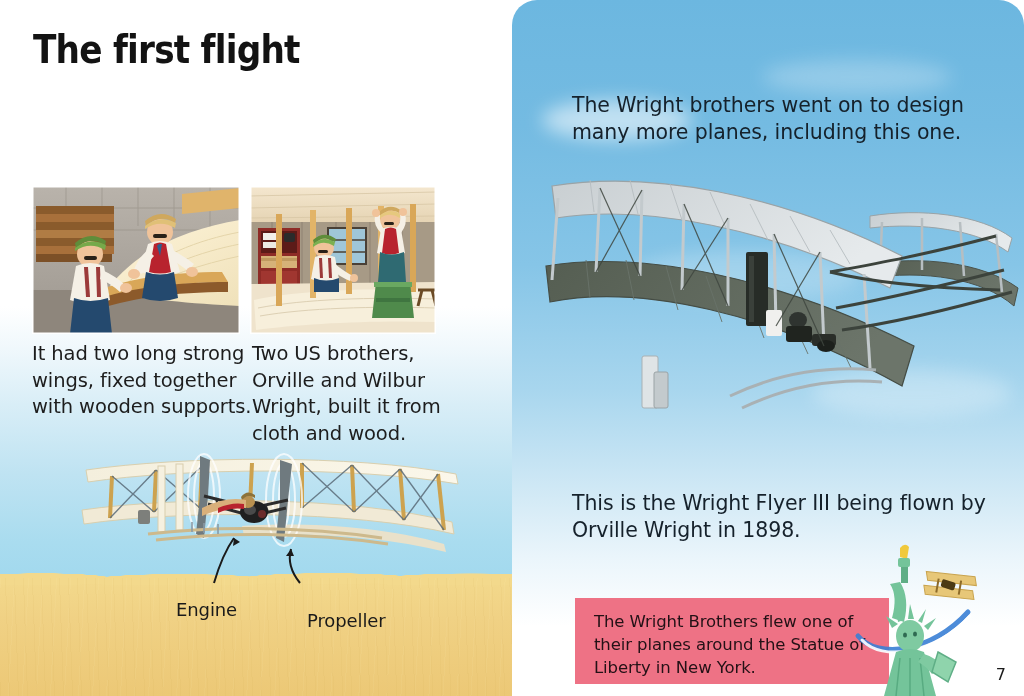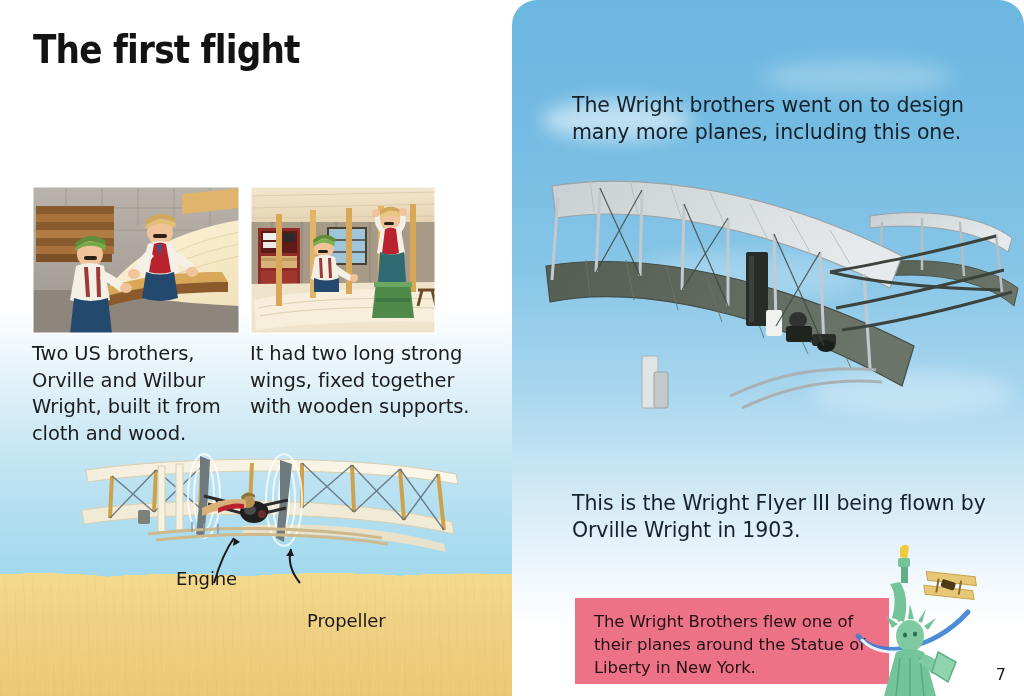--- a/index.html
+++ b/index.html
@@ -54,21 +54,21 @@
 
   .caption-row { position:absolute; left:32px; top:341px; width:450px; display:flex; }
   .cap { font-size:19.5px; line-height:26.5px; color:#1d1d1d; letter-spacing:-0.1px; }
   .cap-1 { width:218px; }
   .cap-2 { width:220px; }
 
   .flyer-wrap { position:absolute; left:52px; top:452px; width:430px; height:130px; }
   .lbl {
     position:absolute; font-size:18px; color:#1a1a1a; letter-spacing:-0.1px; white-space:nowrap;
   }
-  .lbl-engine { left:176px; top:568px; }
+  .lbl-engine { left:176px; top:599px; }
   .lbl-prop   { left:307px; top:610px; }
   .bottomtext {
     position:absolute; left:31px; top:613px; width:450px;
     font-size:20.5px; line-height:26.5px; color:#1d1d1d; letter-spacing:-0.1px;
   }
 
   
   .page-right {
     position:relative; width:512px; height:696px; overflow:hidden;
     background:linear-gradient(to bottom,
@@ -284,22 +284,22 @@
         <g stroke="#6b4a25" stroke-width="3" fill="none">
           <line x1="168" y1="104" x2="186" y2="104"></line>
           <line x1="172" y1="104" x2="168" y2="120"></line>
           <line x1="182" y1="104" x2="186" y2="120"></line>
         </g>
         <rect x="0" y="0" width="186" height="148" fill="none" stroke="#ffffff" stroke-width="3"></rect>
       </svg>
     </div>
 
     <div class="caption-row">
+      <p class="cap cap-2">It had two long strong wings, fixed together with wooden supports.</p>
       <p class="cap cap-1">Two US brothers, Orville and Wilbur Wright, built it from cloth and wood.</p>
-      <p class="cap cap-2">It had two long strong wings, fixed together with wooden supports.</p>
     </div>
 
     <div class="flyer-wrap">
       <svg viewBox="0 0 430 130" width="430" height="130">
         <defs>
           <linearGradient id="wingtop" x1="0" y1="0" x2="1" y2="0">
             <stop offset="0" stop-color="#f4efdd"></stop>
               <stop offset="1" stop-color="#fbf7ea"></stop>
           </linearGradient>
         </defs>
@@ -495,21 +495,21 @@
           <line x1="70" y1="28" x2="110" y2="116"></line>
           <line x1="112" y1="30" x2="66" y2="112"></line>
           <line x1="154" y1="44" x2="198" y2="146"></line>
           <line x1="198" y1="58" x2="152" y2="130"></line>
           <line x1="244" y1="74" x2="294" y2="186"></line>
           <line x1="290" y1="92" x2="246" y2="166"></line>
         </g>
       </svg>
     </div>
 
-    <p class="rtext-cap">This is the Wright Flyer III being flown by Orville Wright in 1903.</p>
+    <p class="rtext-cap">This is the Wright Flyer III being flown by Orville Wright in 1898.</p>
 
     <div class="factbox">
       <p>The Wright Brothers flew one of their planes around the Statue of Liberty in New York.</p>
     </div>
 
     <div class="liberty">
       <svg viewBox="0 0 135 156" width="135" height="156">
 
         <path d="M6,96 C26,120 80,112 116,72" stroke="#3a7fd5" stroke-width="5" fill="none" opacity=".9" stroke-linecap="round"></path>
         <path d="M10,100 C30,122 82,114 118,76" stroke="#ffffff" stroke-width="3" fill="none" opacity=".9" stroke-linecap="round"></path>

